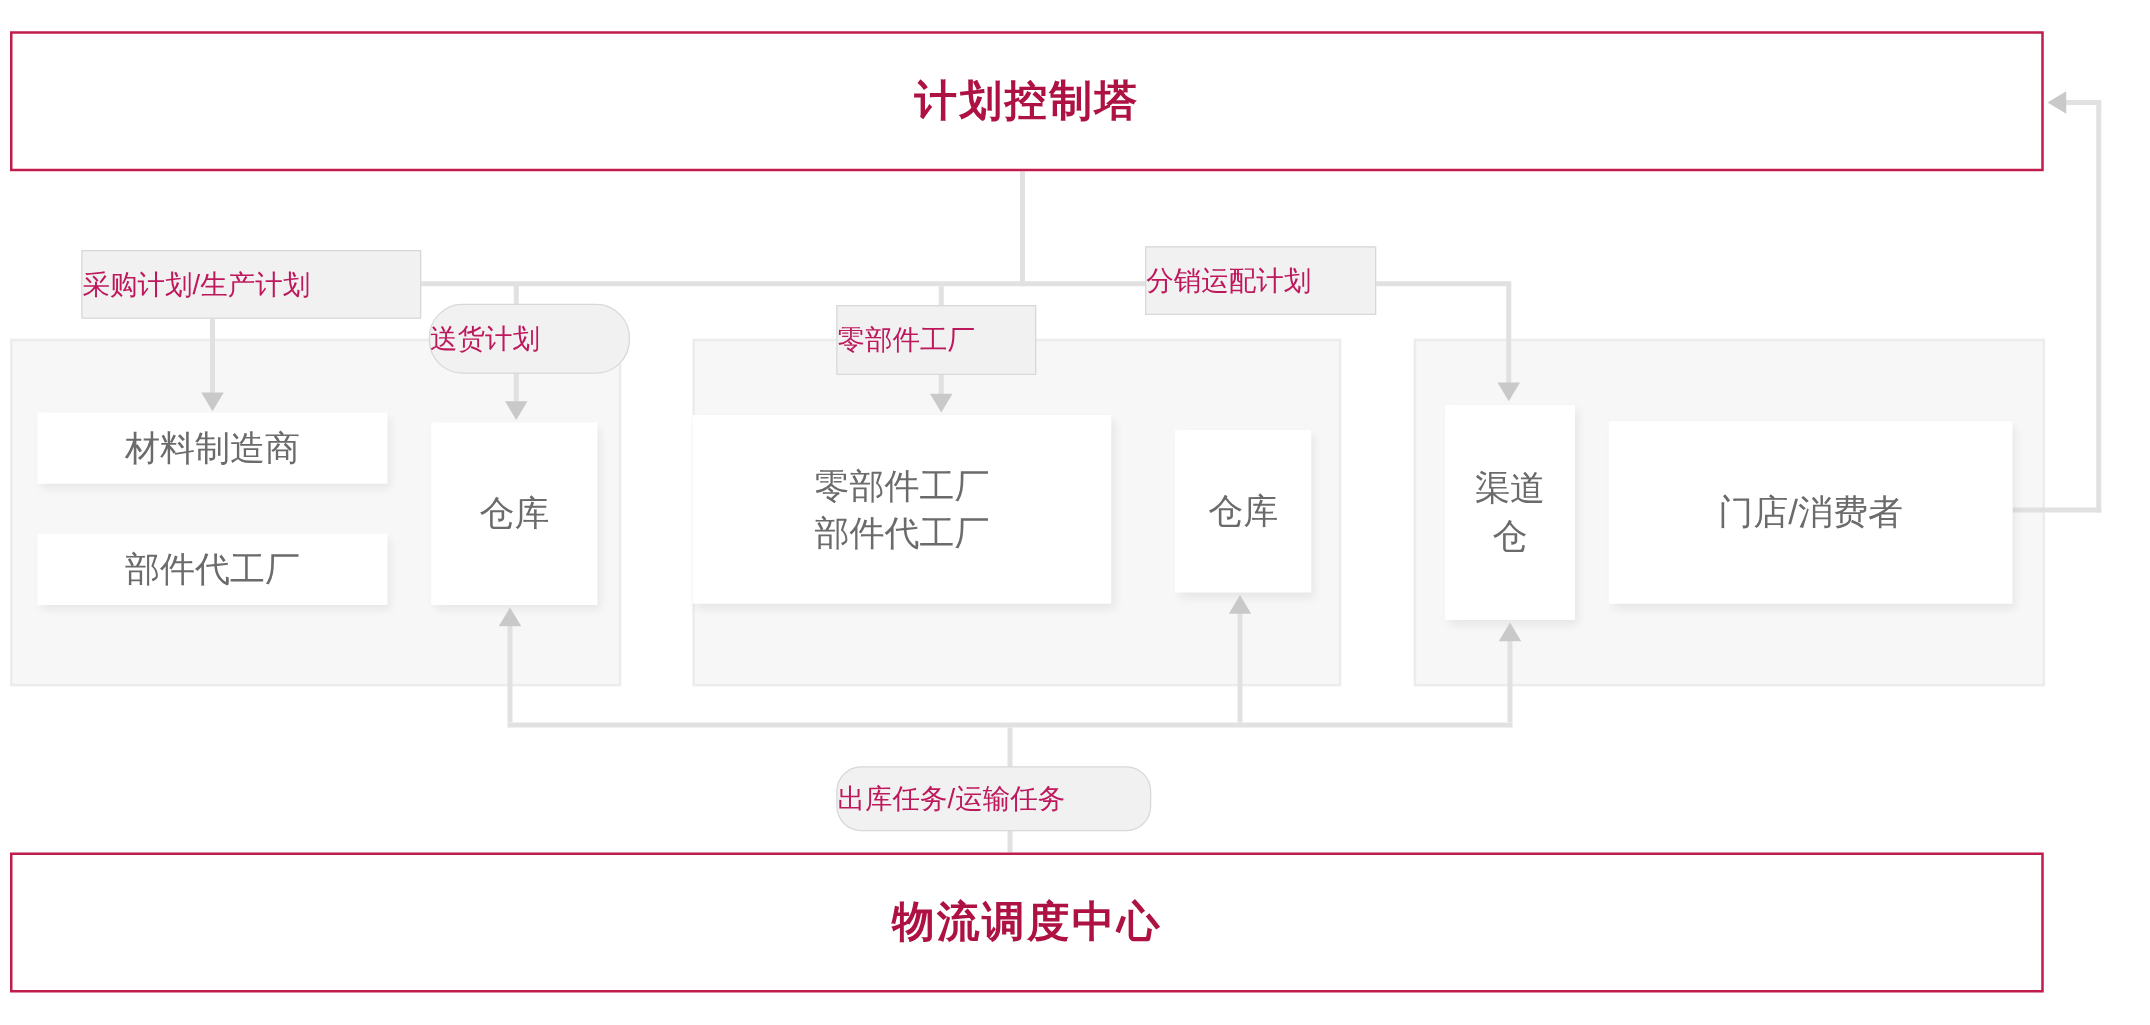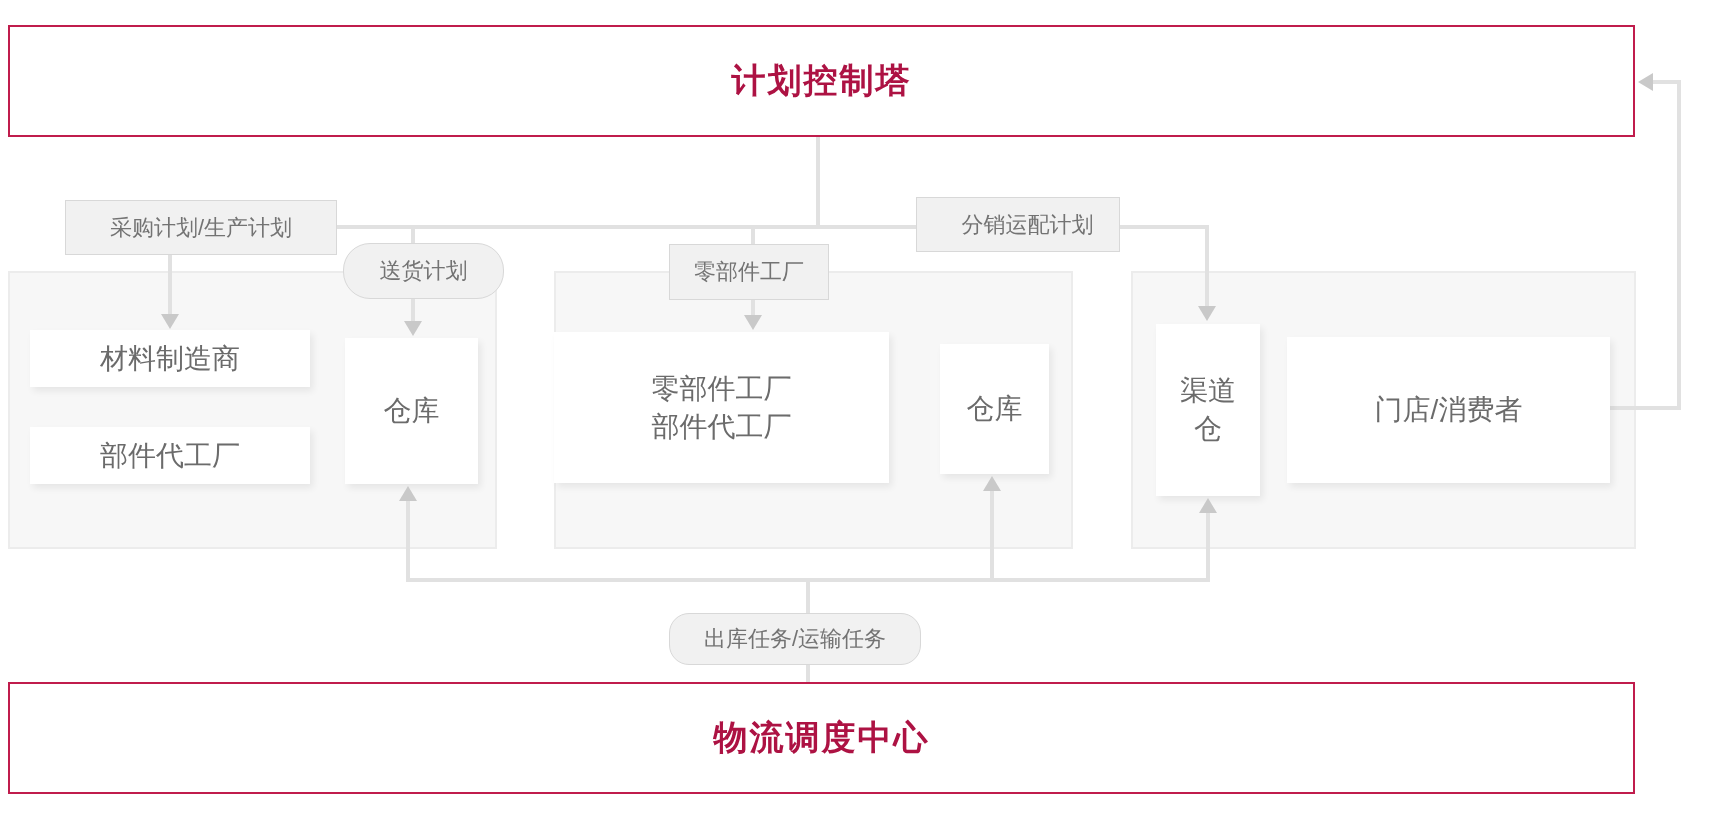--- a/index.html
+++ b/index.html
@@ -10,22 +10,22 @@
     border:2px solid #c01c4c;display:flex;align-items:center;justify-content:center;z-index:6;}
   .big-box .title{font-size:34px;font-weight:bold;color:#ad1243;letter-spacing:2px;}
 
   .panel{position:absolute;top:271px;height:274px;background:#f7f7f7;border:2px solid #ececec;z-index:1;}
 
   .node{position:absolute;background:#ffffff;box-shadow:3px 4px 7px rgba(0,0,0,0.07);
     display:flex;flex-direction:column;align-items:center;justify-content:center;
     color:#6b6b6b;font-size:28px;line-height:1.35;text-align:left;z-index:3;}
 
   .plan-label{position:absolute;background:#f1f1f1;border:1px solid #d8d8d8;
-    display:flex;flex-direction:column;align-items:center;justify-content:center;
-    color:#737373;font-size:22px;line-height:1.45;text-align:center;z-index:5;}
+    display:flex;flex-direction:column;align-items:flex-start;justify-content:center;
+    color:#be185d;font-size:22px;line-height:1.45;text-align:center;z-index:5;}
   .plan-label.small{font-size:24px;}
 
   .line{position:absolute;background:#e1e1e1;z-index:2;}
 
   .arr{position:absolute;width:0;height:0;z-index:4;}
   .arr.down{border-left:9px solid transparent;border-right:9px solid transparent;border-top:15px solid #c9c9c9;}
   .arr.up{border-left:9px solid transparent;border-right:9px solid transparent;border-bottom:15px solid #c9c9c9;}
   .arr.left{border-top:9px solid transparent;border-bottom:9px solid transparent;border-right:15px solid #c9c9c9;}
 </style>
 </head>
@@ -99,20 +99,20 @@
 
   <div class="plan-label" style="left:65px;top:200px;width:270px;height:53px;">
     <span>采购计划/生产计划</span>
   </div>
   <div class="plan-label" style="left:343px;top:243px;width:159px;height:54px;border-radius:27px;">
     <span>送货计划</span>
   </div>
   <div class="plan-label" style="left:669px;top:244px;width:158px;height:54px;">
     <span>零部件工厂</span>
   </div>
-  <div class="plan-label" style="left:916px;top:197px;width:183px;height:53px;padding-left:19px;">
+  <div class="plan-label" style="left:916px;top:197px;width:183px;height:53px;">
     <span>分销运配计划</span>
   </div>
   <div class="plan-label" style="left:669px;top:613px;width:250px;height:50px;border-radius:20px;">
     <span>出库任务/运输任务</span>
   </div>
 
 </div>
 
 </body></html>

